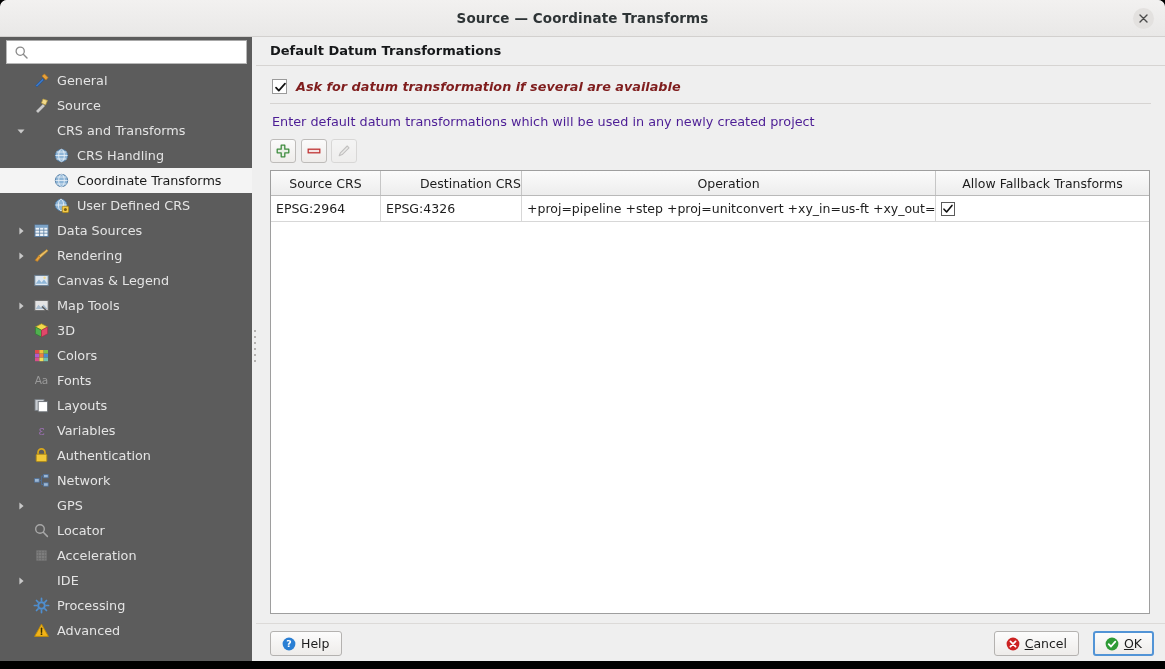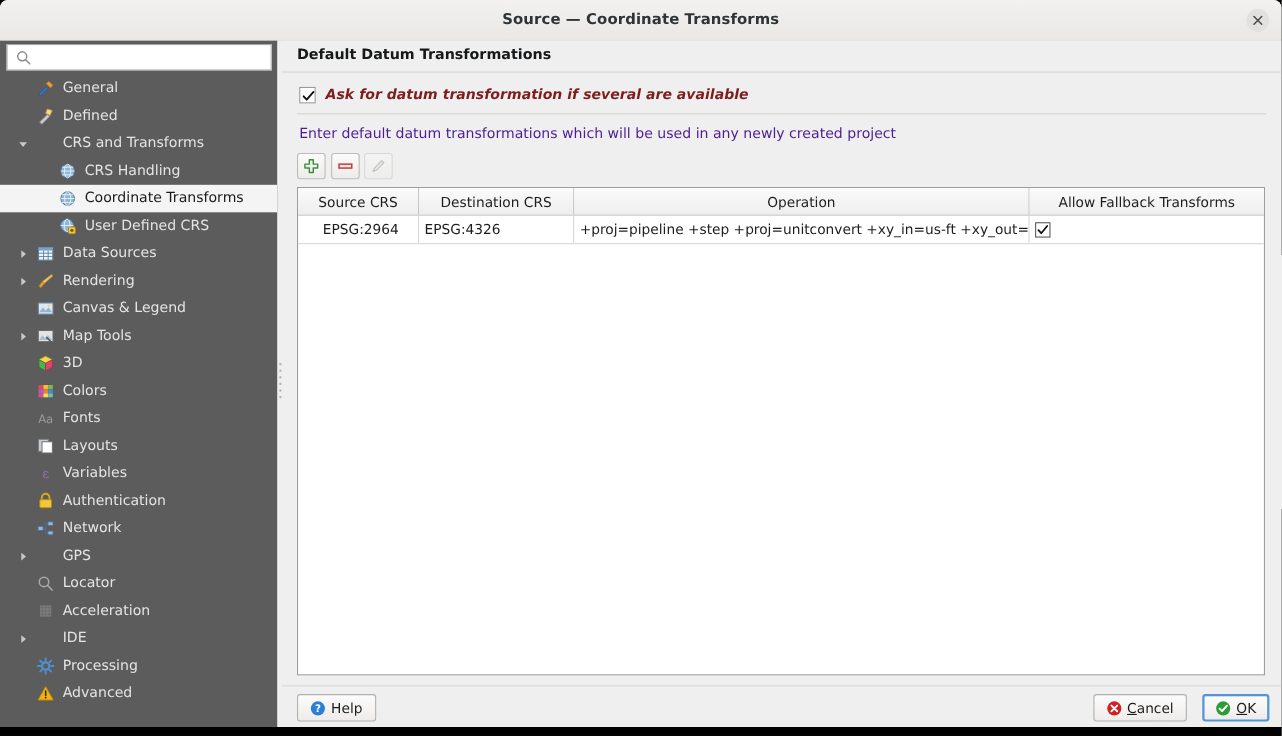--- a/index.html
+++ b/index.html
@@ -343,21 +343,21 @@
           <span class="tw-label">General</span>
         </div>
         <div class="tree-item">
           <span style="display: inline-block; flex: 0 0 auto; width: 32px;"></span>
           <span class="tw-icon">
             <svg width="17" height="17" viewBox="0 0 17 17">
               <path d="M3 14 L10 7 L12 9 L5 16 Z" fill="#c9c9c9" stroke="#8d8d8d" stroke-width=".7"></path>
               <path d="M10 2 L14.5 3.5 L12.5 8 L8.5 6 Z" fill="#f2d98a" stroke="#b89c40" stroke-width=".7"></path>
             </svg>
           </span>
-          <span class="tw-label">Defined</span>
+          <span class="tw-label">Source</span>
         </div>
         <div class="tree-item">
           <span class="tw-arrow" style="left: 14px;">
             <svg width="10" height="10" viewBox="0 0 10 10">
               <path d="M1.5 3.4 L8.5 3.4 L5 7.6 Z" fill="#c9c9c9"></path>
             </svg>
           </span>
           <span style="display: inline-block; flex: 0 0 auto; width: 32px;"></span>
           <span class="tw-icon"></span>
           <span class="tw-label">CRS and Transforms</span>
@@ -639,33 +639,33 @@
       <svg width="16" height="16" viewBox="0 0 16 16">
         <path d="M3.2 12.8 L4.4 9.8 L11.2 3 L13 4.8 L6.2 11.6 Z" fill="#e6e4e1" stroke="#8c8a88" stroke-width="1.1" stroke-linejoin="round"></path>
       </svg>
     </div>
 
     <div class="table-box">
       <div class="thead" id="thead">
           <div class="th" style="width: 110px;">
             <span>Source CRS</span>
           </div>
-          <div class="th" style="width: 141px;">
+          <div class="th" style="width: 141px; justify-content: flex-end;">
             <span>Destination CRS</span>
           </div>
           <div class="th" style="width: 414px;">
             <span>Operation</span>
           </div>
           <div class="th" style="width: 213px;">
             <span>Allow Fallback Transforms</span>
           </div>
         </div>
       <div id="tbody">
           <div class="trow">
-            <div class="td" style="width: 110px; justify-content: center;">
+            <div class="td" style="width: 110px;">
               <span>EPSG:2964</span>
             </div>
             <div class="td" style="width: 141px;">
               <span>EPSG:4326</span>
             </div>
             <div class="td" style="width: 414px;">
               <span>+proj=pipeline +step +proj=unitconvert +xy_in=us-ft +xy_out=m …</span>
             </div>
             <div class="td" style="width: 213px;">
               <span class="cell-check">

